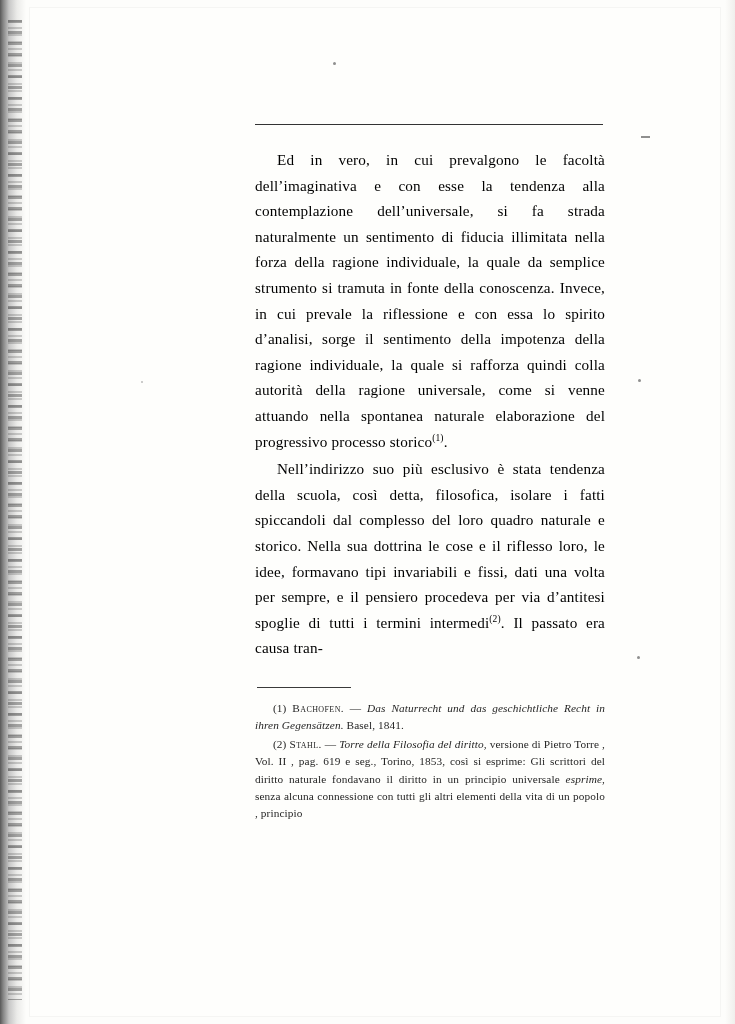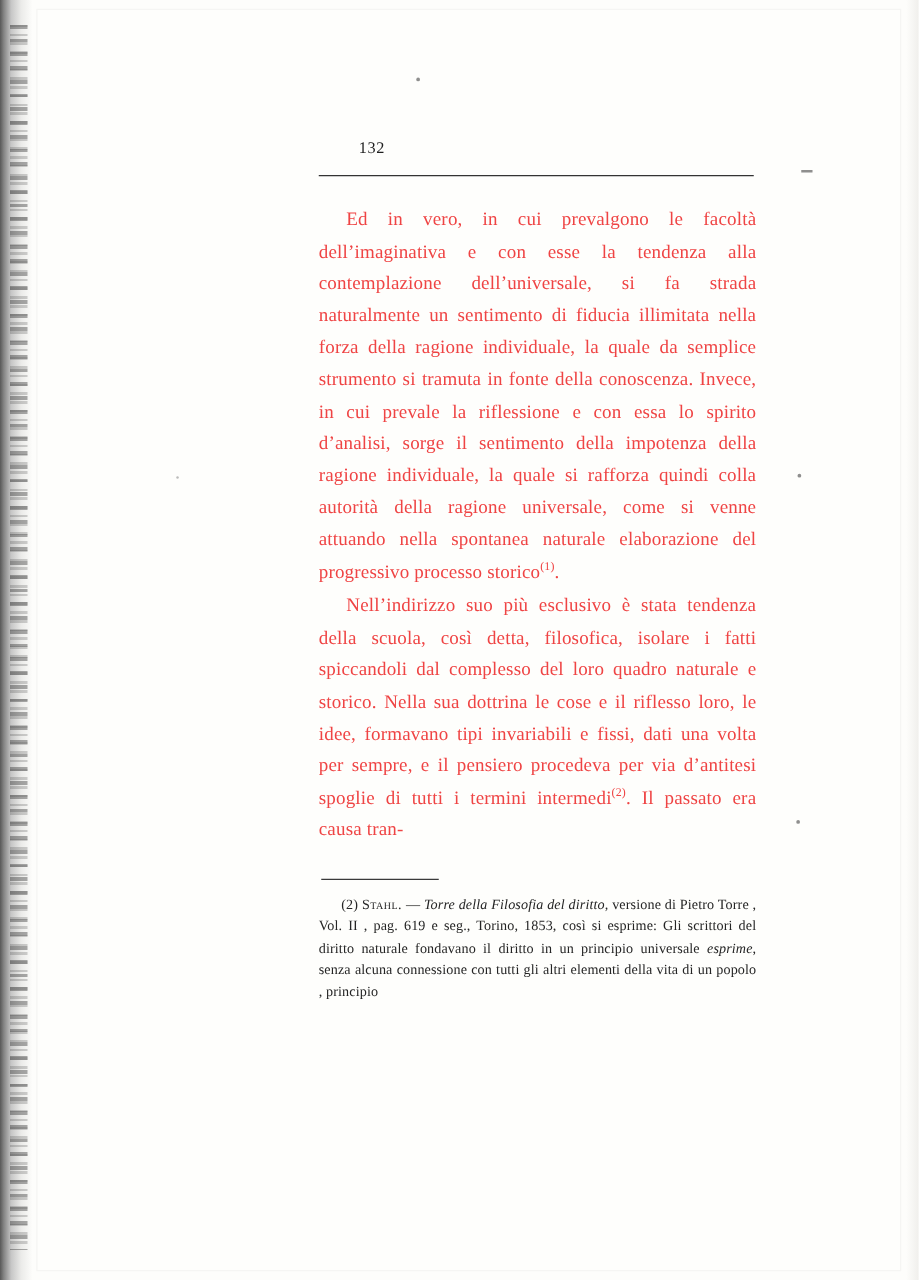--- a/index.html
+++ b/index.html
@@ -83,21 +83,21 @@
     margin-top: 14px;
     border-top: 1px solid #333;
     width: 348px;
   }
 
   .body-text {
     margin-top: 22px;
     font-size: 15.2px;
     line-height: 25.6px;
     text-align: justify;
-    color: #ef4444;
+    color: #000000;
     letter-spacing: 0.15px;
   }
   .body-text p {
     margin: 0;
     text-indent: 22px;
   }
   .body-text p + p {
     margin-top: 2px;
   }
   sup {
@@ -153,31 +153,36 @@
   <div class="gutter-speckle"></div>
 
   <div class="speck" style="left:333px; top:62px; width:3px; height:3px;"></div>
   <div class="speck" style="left:641px; top:136px; width:9px; height:1.5px; border-radius:0;"></div>
   <div class="speck" style="left:638px; top:379px; width:3px; height:3px;"></div>
   <div class="speck" style="left:637px; top:656px; width:3px; height:3px;"></div>
   <div class="speck" style="left:141px; top:381px; width:2px; height:2px; opacity:.45;"></div>
 
   <div class="content">
 
-    <div class="folio">132</div>
     <div class="rule"></div>
 
     <div class="body-text">
       <p><span>Ed in vero, in cui prevalgono le facoltà dell’imaginativa e con esse la tendenza alla contemplazione dell’universale, si fa strada naturalmente un sentimento di fiducia illimitata nella forza della ragione individuale, la quale da semplice strumento si tramuta in fonte della conoscenza. Invece, in cui prevale la riflessione e con essa lo spirito d’analisi, sorge il sentimento della impotenza della ragione individuale, la quale si rafforza quindi colla autorità della ragione universale, come si venne attuando nella spontanea naturale elaborazione del progressivo processo storico</span><sup>(1)</sup><span>.</span></p>
       <p><span>Nell’indirizzo suo più esclusivo è stata tendenza della scuola, così detta, filosofica, isolare i fatti spiccandoli dal complesso del loro quadro naturale e storico. Nella sua dottrina le cose e il riflesso loro, le idee, formavano tipi invariabili e fissi, dati una volta per sempre, e il pensiero procedeva per via d’antitesi spoglie di tutti i termini intermedi</span><sup>(2)</sup><span>. Il passato era causa tran-</span></p>
     </div>
 
     <div class="notes-rule"></div>
 
     <div class="footnotes">
+      <p>
+        <span>(1)</span>
+        <span class="sc">Bachofen.</span>
+        <span>—</span>
+        <span class="it">Das Naturrecht und das geschichtliche Recht in ihren Gegensätzen.</span><span> Basel, 1841.</span>
+      </p>
       <p>
         <span>(2)</span>
         <span class="sc">Stahl.</span>
         <span>—</span>
         <span class="it">Torre della Filosofia del diritto,</span><span> versione di Pietro Torre , Vol. II , pag. 619 e seg., Torino, 1853, così si esprime: Gli scrittori del diritto naturale fondavano il diritto in un principio universale </span><span class="it">esprime</span><span>, senza alcuna connessione con tutti gli altri elementi della vita di un popolo , principio</span>
       </p>
     </div>
 
   </div>
 </div>

